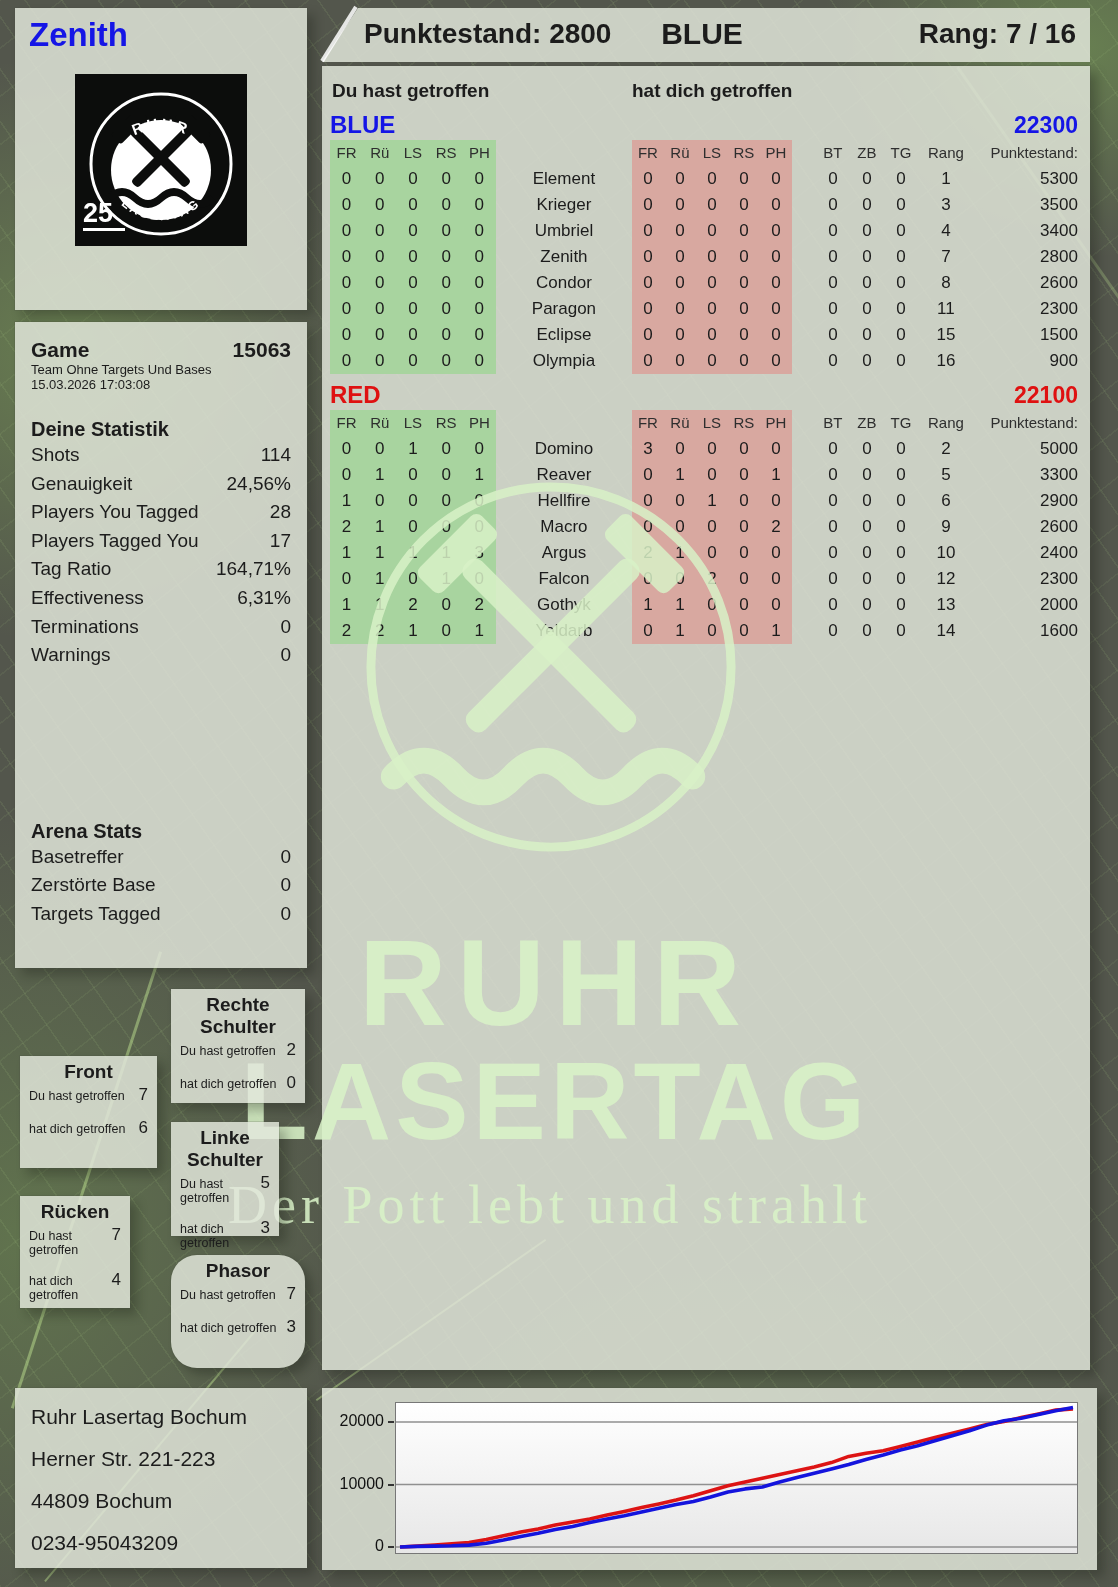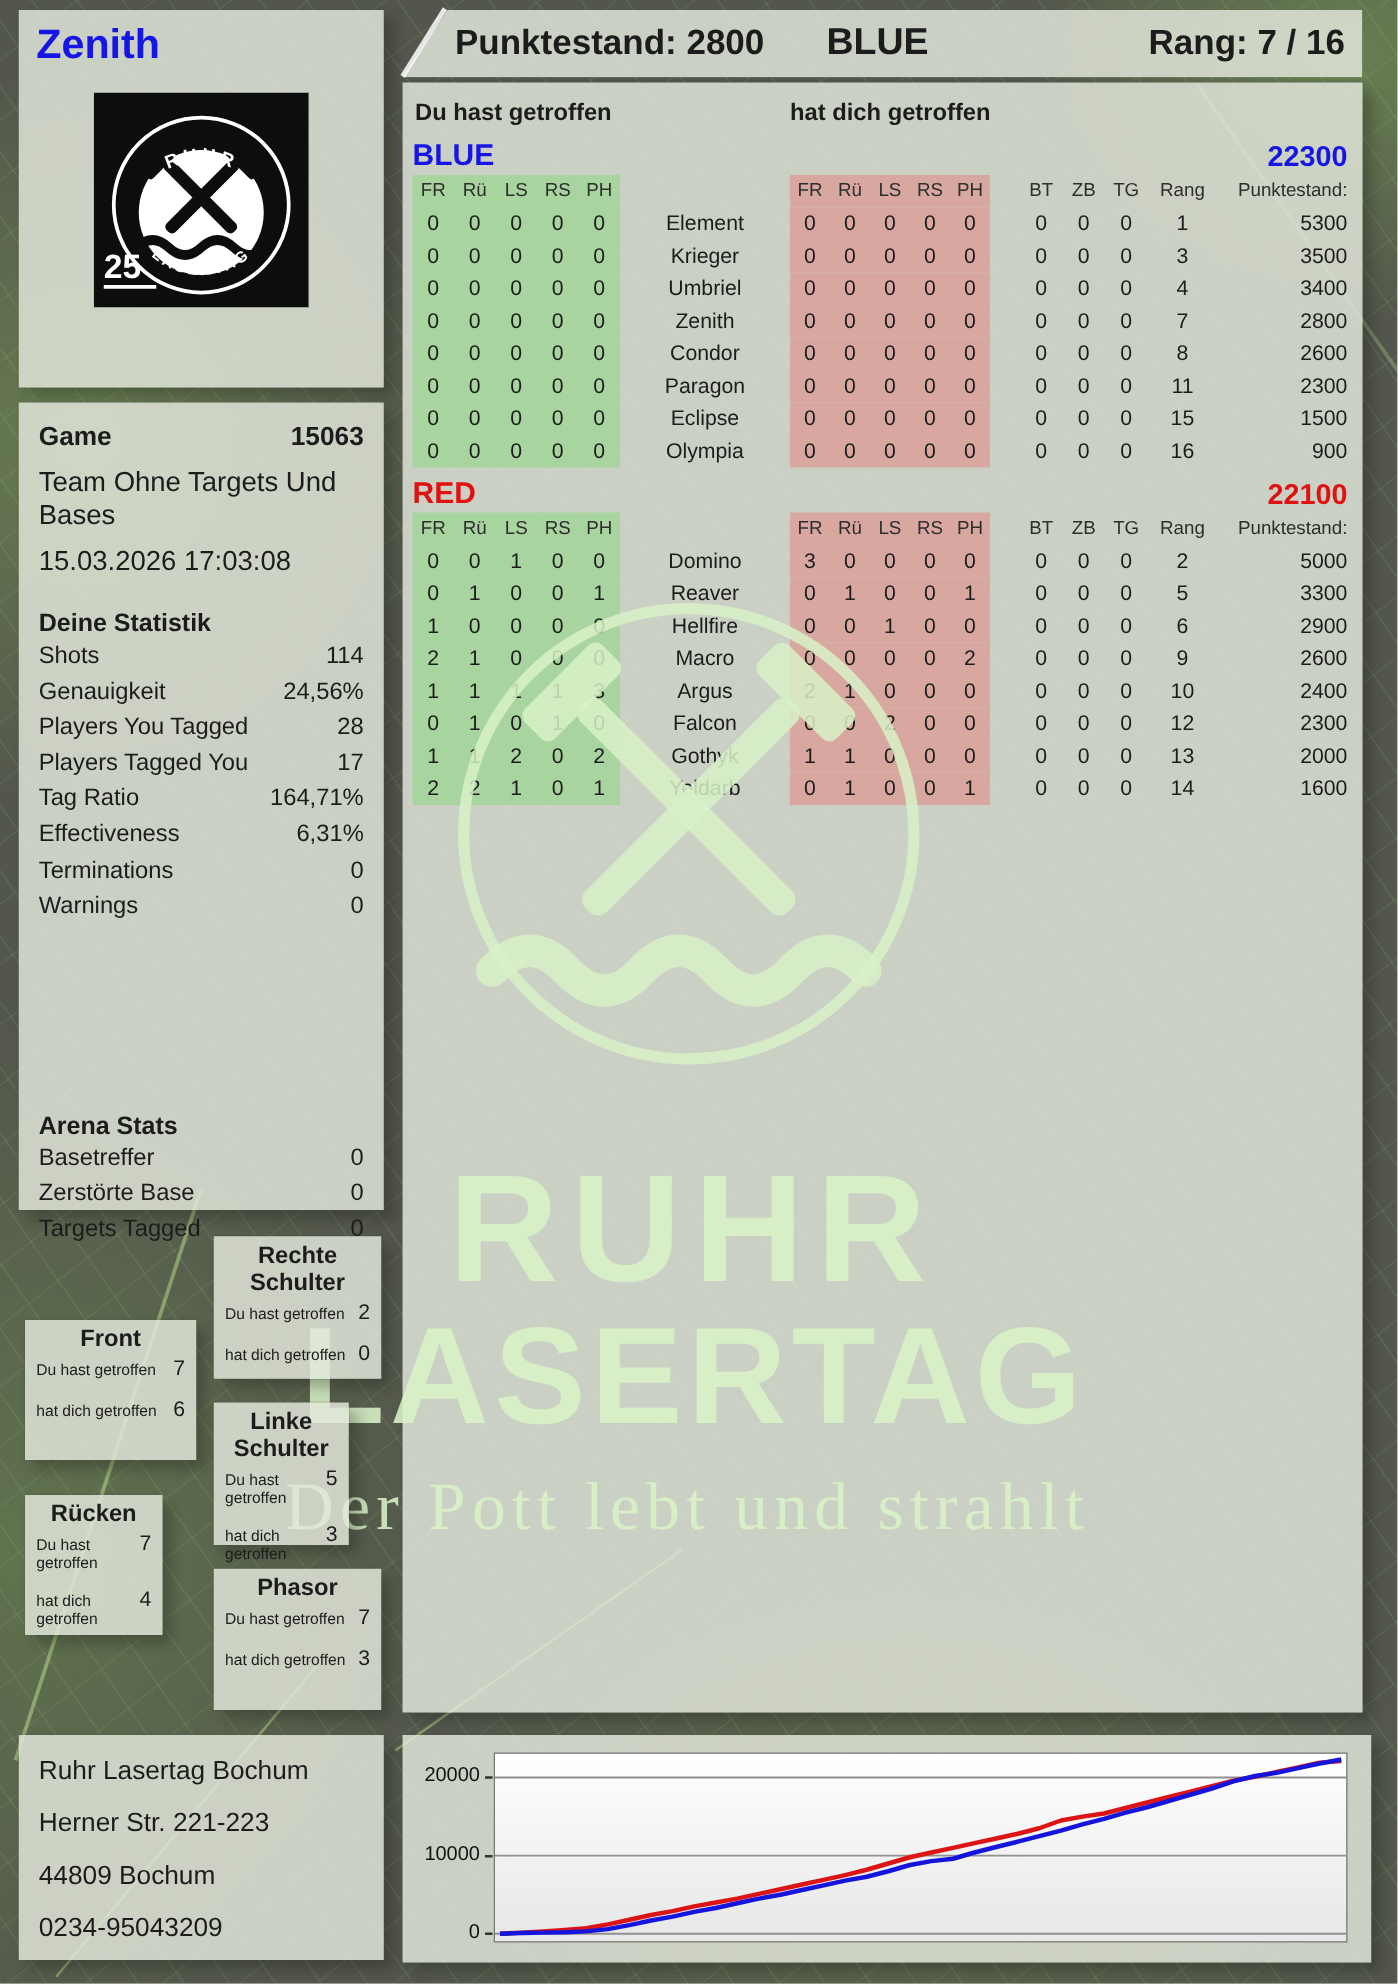--- a/index.html
+++ b/index.html
@@ -55,32 +55,32 @@
   
   .wm{position:absolute;z-index:2;pointer-events:none;color:rgba(216,241,199,0.88);}
   .wm-ruhr{left:330px;top:922px;width:450px;text-align:center;font-size:122px;font-weight:bold;letter-spacing:10px;line-height:1;}
   .wm-lasertag{left:205px;top:1046px;width:700px;text-align:center;font-size:110px;font-weight:bold;letter-spacing:4px;line-height:1;}
   .wm-slogan{left:205px;top:1178px;width:690px;text-align:center;font-family:"Liberation Serif",serif;
     font-size:54px;letter-spacing:5px;line-height:1;}
 
   
   .stats-panel{left:15px;top:322px;width:292px;height:646px;box-sizing:border-box;padding:14px 16px;}
   .game-line{display:flex;justify-content:space-between;font-size:21px;font-weight:bold;margin-top:2px;}
-  .info-line{font-size:22px;margin-top:11px;}
+  .info-line{font-size:13px;}
   .section-title{font-size:20px;font-weight:bold;margin-top:26px;}
   .stat-row{display:flex;justify-content:space-between;font-size:19px;line-height:28.6px;}
   .arena-title{margin-top:150px;}
 
   
   .bp{box-sizing:border-box;}
   .bp-front{left:20px;top:1056px;width:137px;height:112px;}
   .bp-ruecken{left:20px;top:1196px;width:110px;height:112px;}
   .bp-rechte{left:171px;top:989px;width:134px;height:114px;}
   .bp-linke{left:171px;top:1122px;width:108px;height:114px;}
-  .bp-phasor{left:171px;top:1255px;width:134px;height:113px;}
+  .bp-phasor{left:171px;top:1255px;width:134px;height:113px;border-radius:26px;}
   .bp-title{text-align:center;font-size:19px;font-weight:bold;margin-top:5px;}
   .bp-row{display:flex;justify-content:space-between;align-items:baseline;padding:0 9px;}
   .bp-row.first{margin-top:2px;}
   .bp-row.secondr{margin-top:13px;}
   .bp-label{font-size:12.5px;}
   .bp-val{font-size:17px;}
 
   
   .addr-panel{left:15px;top:1388px;width:292px;height:180px;box-sizing:border-box;padding:8px 16px;}
   .addr-line{font-size:21px;line-height:42px;}

